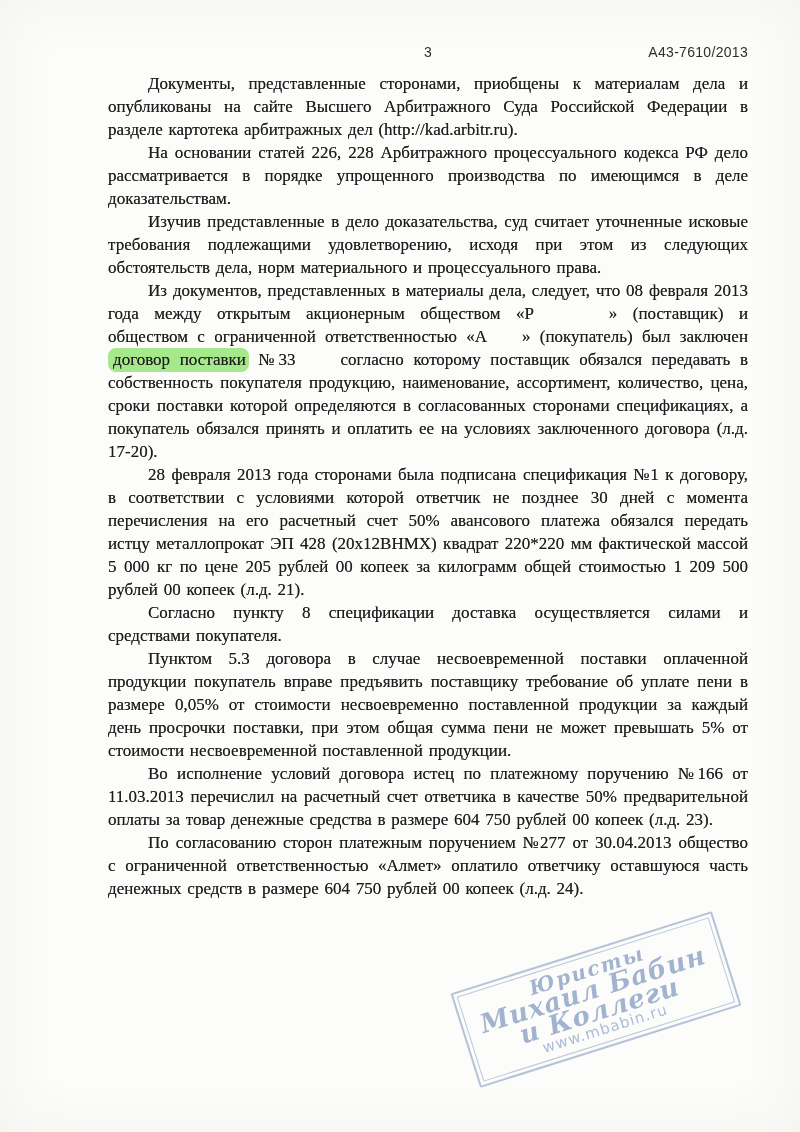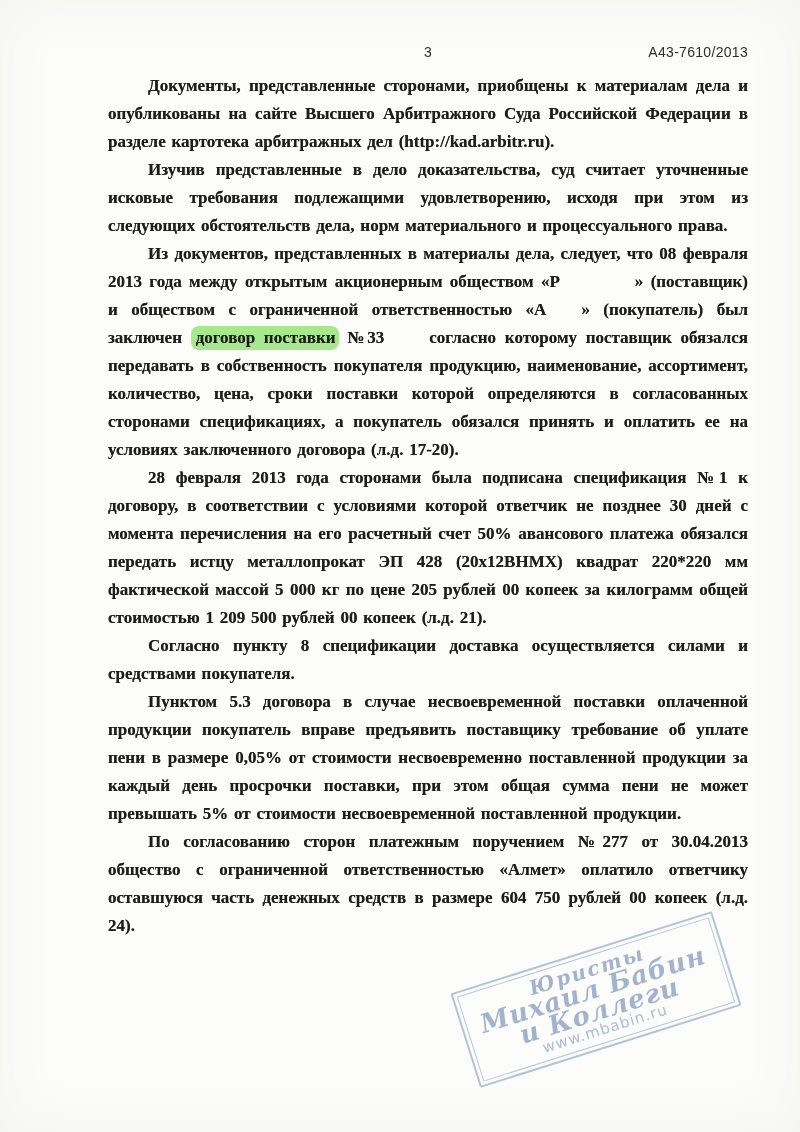--- a/index.html
+++ b/index.html
@@ -29,24 +29,23 @@
   
   .doc {
     position: absolute; left: 108px; top: 72px; width: 640px;
     color: var(--text, #1d1d1d);
   }
   .doc p {
     margin: 0;
     text-align: justify;
     text-indent: 40px;
     font-size: 17px;
-    line-height: 28px;
+    line-height: 23px;
     word-spacing: 1.5px;
     text-shadow: 0 0 0.6px rgba(45,45,45,0.75);
-    font-weight: bold;
   }
   .doc .gap { display: inline-block; height: 2px; }
   .doc .hl {
     background: var(--hl, #a6e98b);
     border-radius: 8px;
     padding: 2px 3px 3px 5px;
     box-decoration-break: clone;
     margin-top: 21px;
     -webkit-box-decoration-break: clone;
   }
@@ -84,25 +83,27 @@
 
 <div class="page">
 
   <div class="header">
     <span class="pagenum">3</span>
     <span class="casenum">А43-7610/2013</span>
   </div>
 
   <div class="doc" id="doc-body">
       <p><span>Документы, представленные сторонами, приобщены к материалам дела и опубликованы на сайте Высшего Арбитражного Суда Российской Федерации в разделе картотека арбитражных дел (http://kad.arbitr.ru).</span></p>
+      <p><span>На основании статей 226, 228 Арбитражного процессуального кодекса РФ дело рассматривается в порядке упрощенного производства по имеющимся в деле доказательствам.</span></p>
       <p><span>Изучив представленные в дело доказательства, суд считает уточненные исковые требования подлежащими удовлетворению, исходя при этом из следующих обстоятельств дела, норм материального и процессуального права.</span></p>
       <p><span>Из документов, представленных в материалы дела, следует, что 08 февраля 2013 года между открытым акционерным обществом «Р</span><span class="gap" style="width: 75px;"></span><span>» (поставщик) и обществом с ограниченной ответственностью «А</span><span class="gap" style="width: 35px;"></span><span>» (покупатель) был заключен </span><span class="hl">договор поставки</span><span> №33</span><span class="gap" style="width: 45px;"></span><span>согласно которому поставщик обязался передавать в собственность покупателя  продукцию, наименование, ассортимент, количество, цена, сроки поставки которой определяются в согласованных сторонами спецификациях, а покупатель обязался принять и оплатить ее на условиях заключенного договора (л.д. 17-20).</span></p>
       <p><span>28 февраля 2013 года сторонами была подписана спецификация №1 к договору, в соответствии с условиями которой ответчик не позднее 30 дней с момента перечисления на его расчетный счет 50% авансового платежа обязался передать истцу металлопрокат ЭП 428 (20х12ВНМХ) квадрат 220*220 мм фактической массой 5&nbsp;000 кг по цене 205 рублей 00 копеек за килограмм общей стоимостью 1&nbsp;209&nbsp;500 рублей 00 копеек (л.д. 21).</span></p>
       <p><span>Согласно пункту 8 спецификации доставка осуществляется силами и средствами покупателя.</span></p>
       <p><span>Пунктом 5.3 договора в случае несвоевременной поставки оплаченной продукции покупатель вправе предъявить поставщику требование об уплате пени в размере 0,05% от стоимости несвоевременно поставленной продукции за каждый день просрочки поставки, при этом общая сумма пени не может превышать 5% от стоимости несвоевременной поставленной продукции.</span></p>
+      <p><span>Во исполнение условий договора истец по платежному поручению №166 от 11.03.2013 перечислил на расчетный счет ответчика в качестве 50% предварительной оплаты за товар денежные средства  в размере 604&nbsp;750 рублей 00 копеек (л.д. 23).</span></p>
       <p><span>По согласованию сторон платежным поручением №277 от 30.04.2013 общество с ограниченной ответственностью «Алмет» оплатило ответчику оставшуюся часть денежных средств в размере 604&nbsp;750 рублей 00 копеек (л.д. 24).</span></p>
     </div>
 
   <div class="stamp">
     <div class="stamp-inner"></div>
     <div class="stamp-text">
       <span class="sl1">Юристы</span>
       <span class="sl2">Михаил Бабин</span>
       <span class="sl3">и Коллеги</span>
       <span class="sweb">www.mbabin.ru</span>

